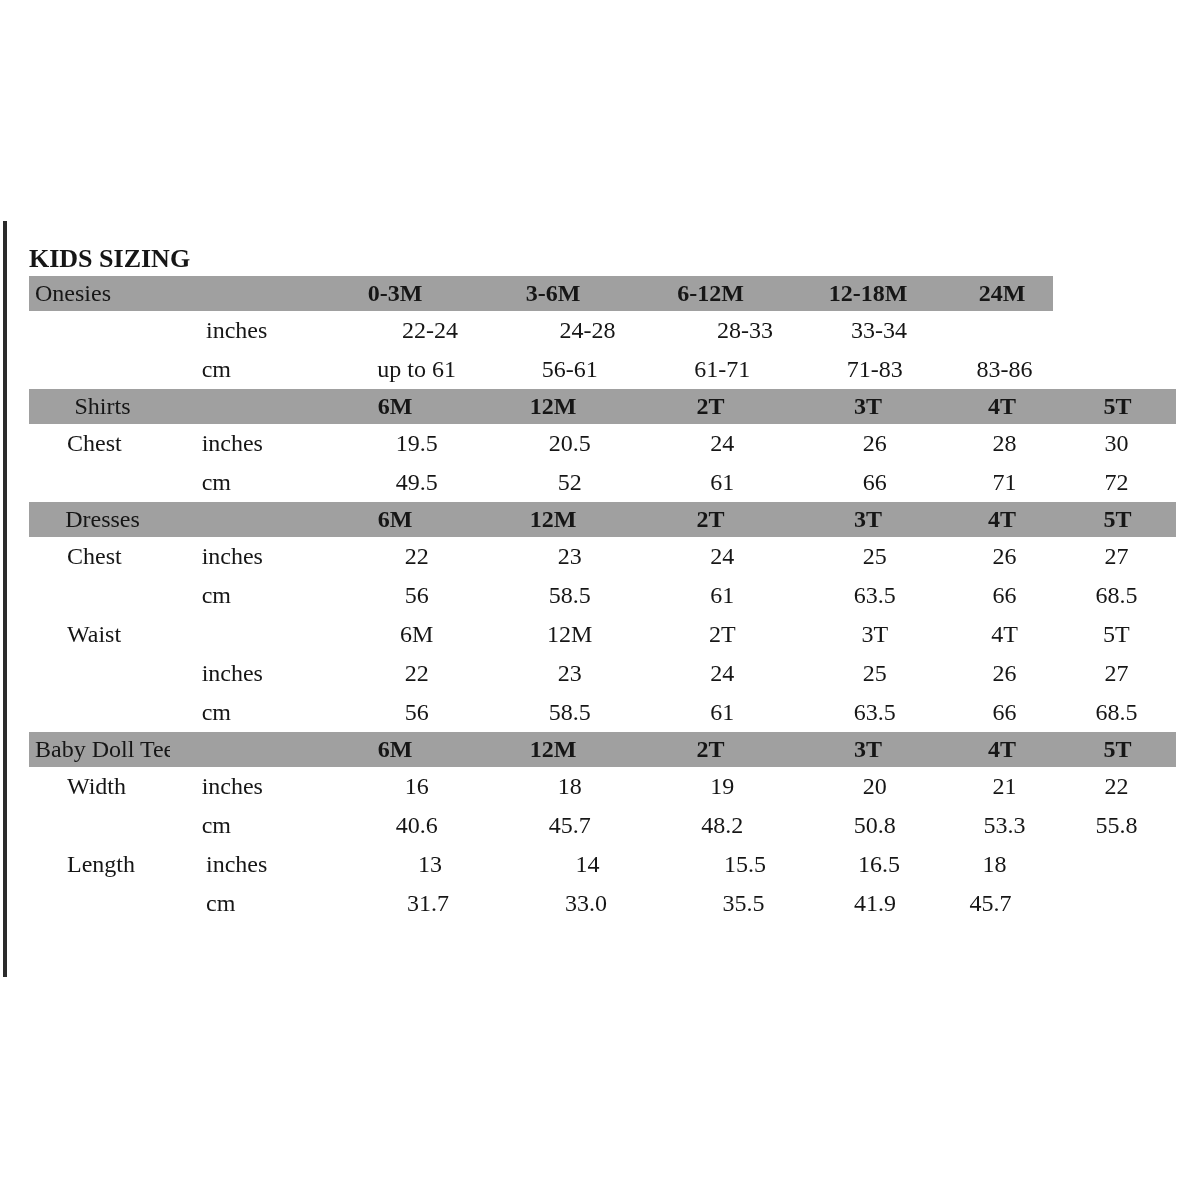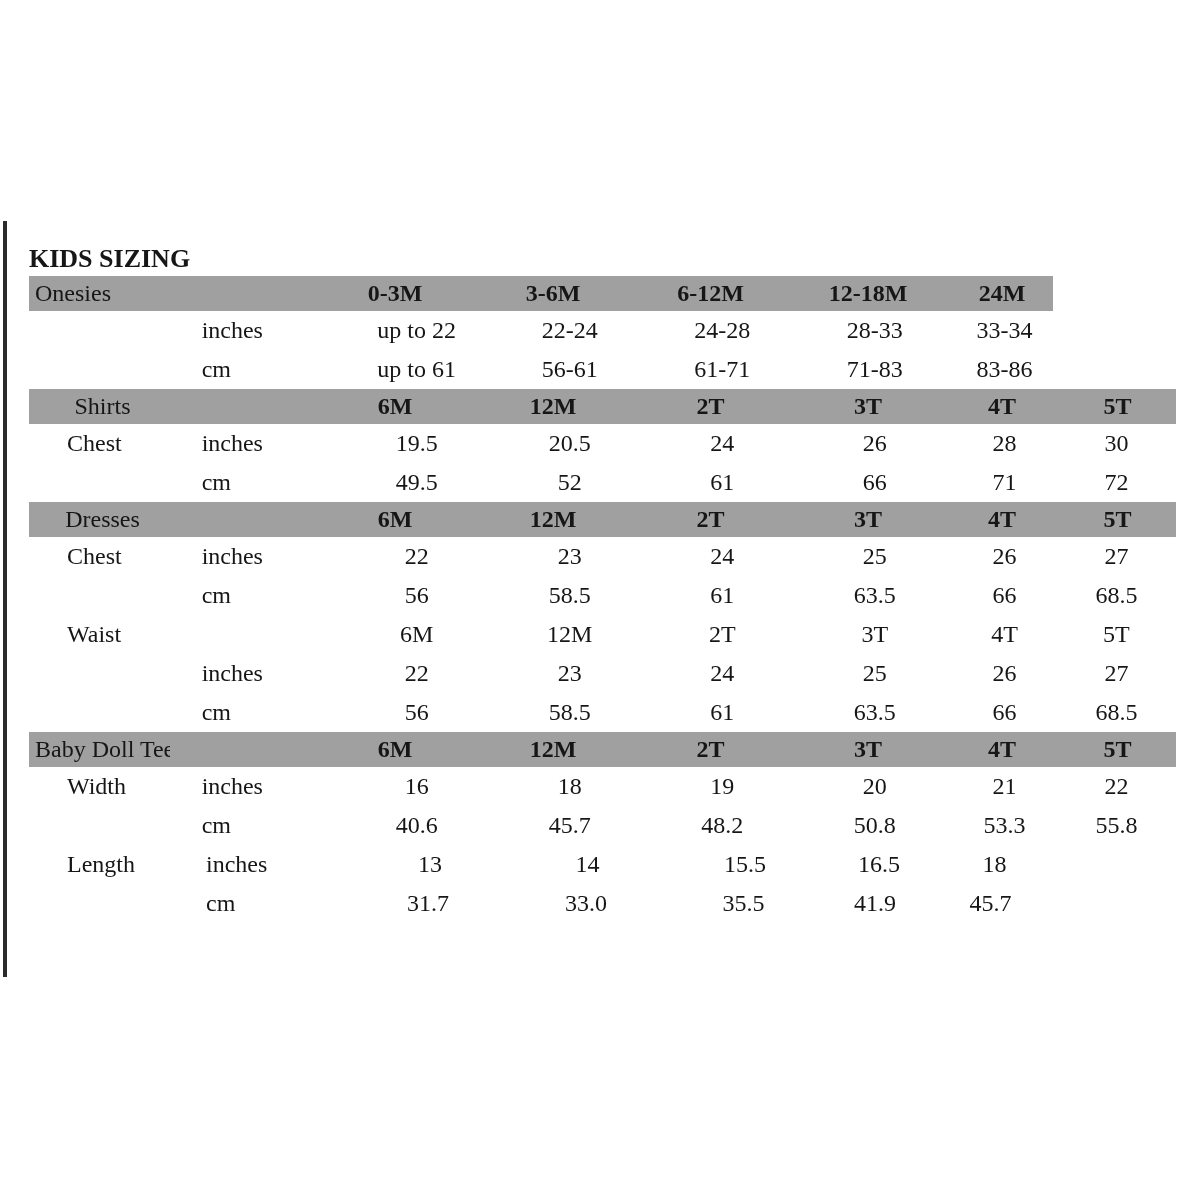--- a/index.html
+++ b/index.html
@@ -56,21 +56,20 @@
         <div class="cell b g" style="width: 156px;">0-3M</div>
         <div class="cell b g" style="width: 160px;">3-6M</div>
         <div class="cell b g" style="width: 155px;">6-12M</div>
         <div class="cell b g" style="width: 160px;">12-18M</div>
         <div class="cell b g" style="width: 108px;">24M</div>
         <div class="cell b" style="width: 123px;"></div>
       </div>
       <div class="row">
         <div class="cell l" style="width: 141px;"></div>
         <div class="cell u" style="width: 144px;">inches</div>
-        <div class="cell " style="width: 156px;">up to 22</div>
         <div class="cell " style="width: 160px;">22-24</div>
         <div class="cell " style="width: 155px;">24-28</div>
         <div class="cell " style="width: 160px;">28-33</div>
         <div class="cell " style="width: 108px;">33-34</div>
         <div class="cell " style="width: 123px;"></div>
       </div>
       <div class="row">
         <div class="cell l" style="width: 141px;"></div>
         <div class="cell u" style="width: 144px;">cm</div>
         <div class="cell " style="width: 156px;">up to 61</div>

